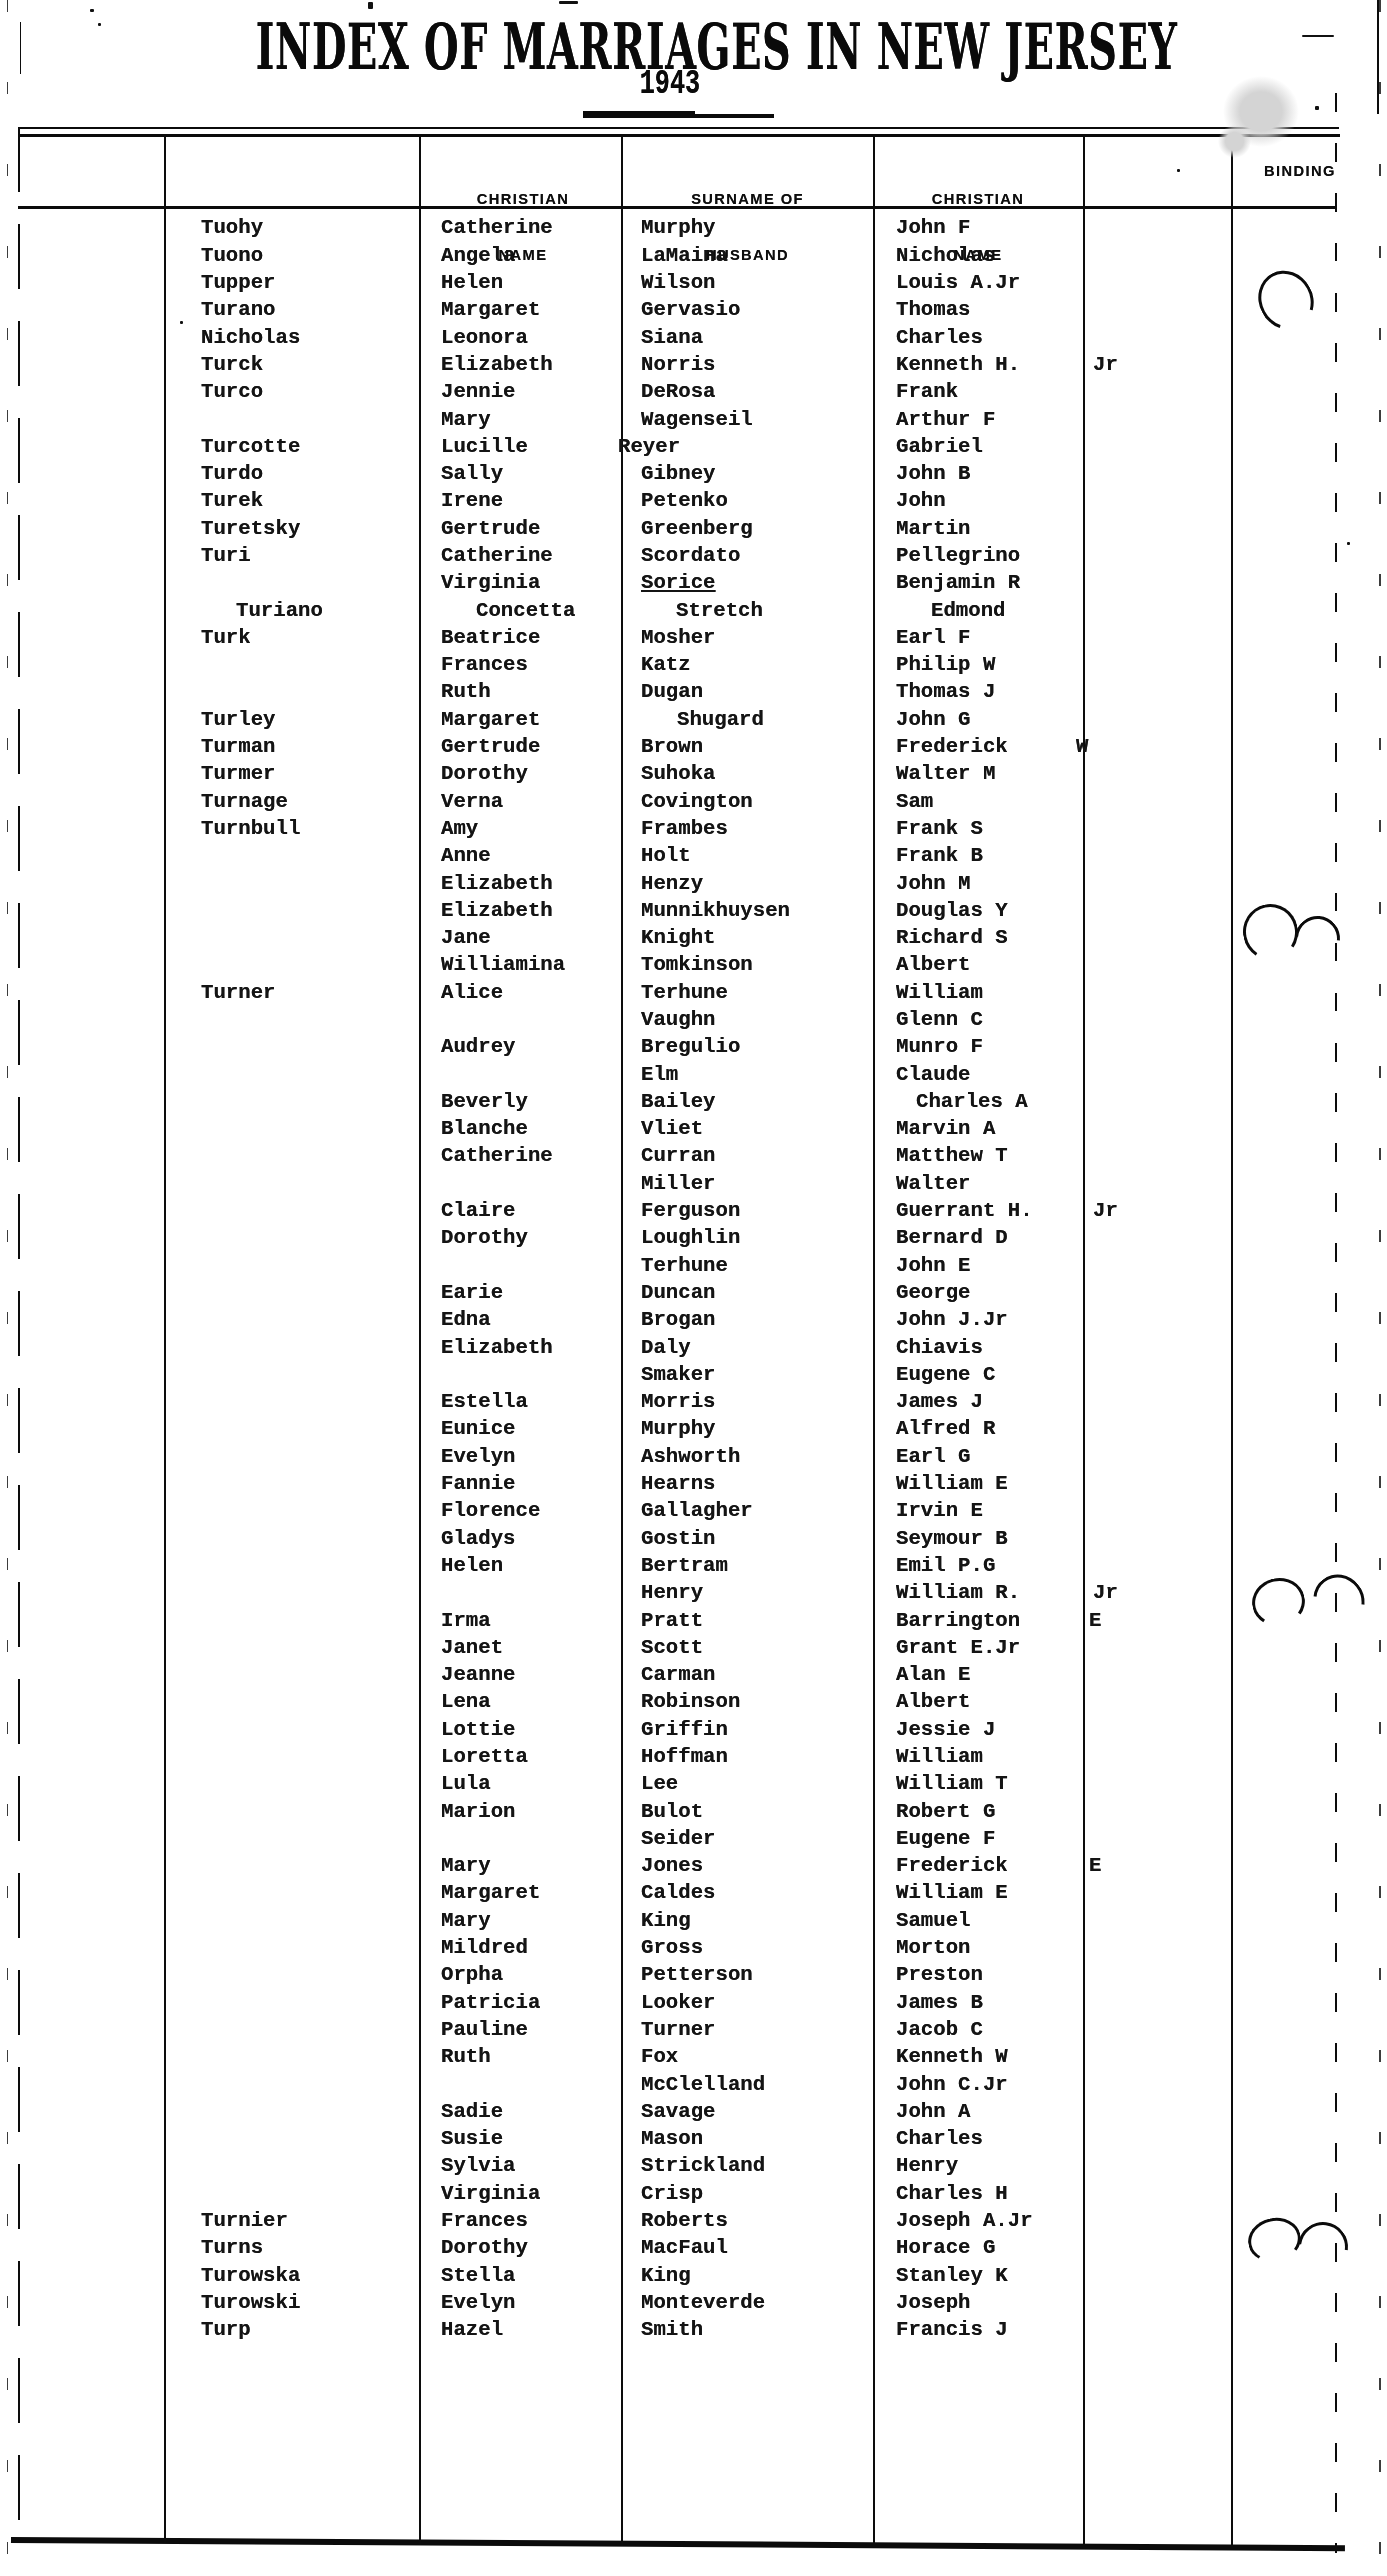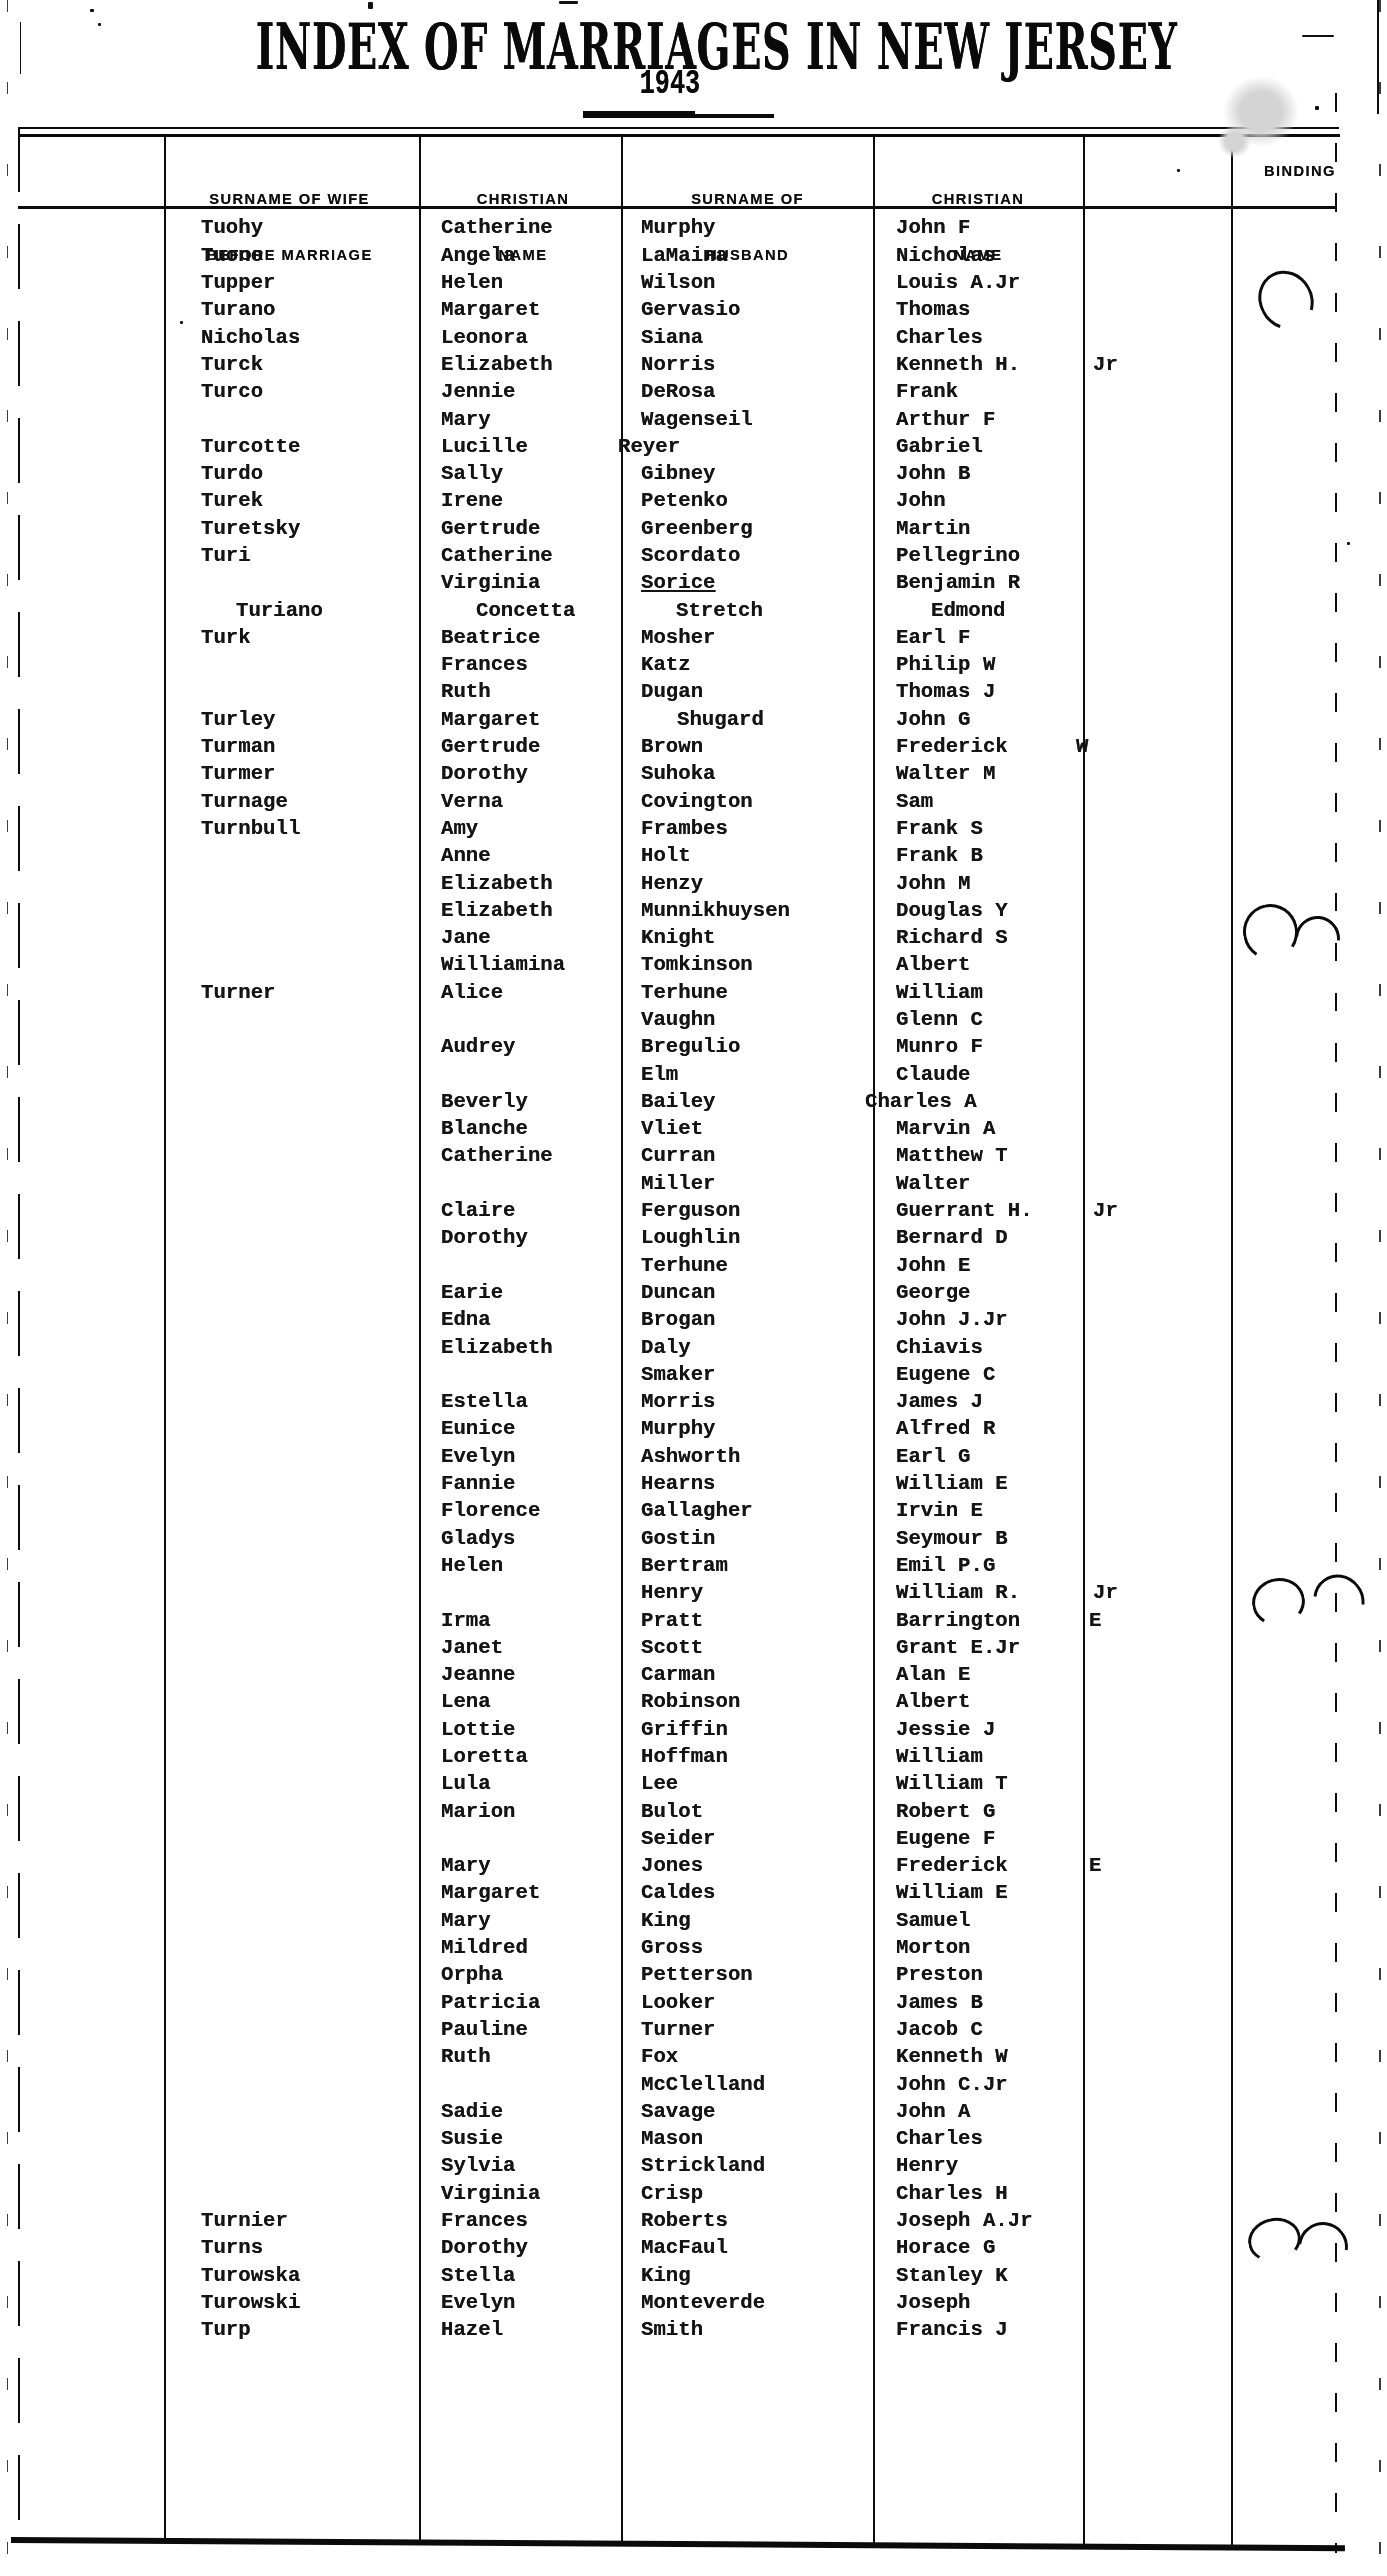--- a/index.html
+++ b/index.html
@@ -60,24 +60,20 @@
   <div class="vline" style="left:873px;top:134px;height:2413px;"></div>
   <div class="vline" style="left:1083px;top:134px;height:2414px;"></div>
   <div class="vline" style="left:1231px;top:134px;height:2415px;"></div>
   <div class="vline dots" style="left:1335px;top:93px;height:2460px;"></div>
 
   <div class="vline sparse" style="left:6.5px;top:0;height:2576px;width:1.6px;"></div>
   <div class="vline sparse" style="left:1379px;top:0;height:2576px;width:1.6px;"></div>
   <div class="vline" style="left:19.6px;top:22px;height:52px;width:1.6px;"></div>
   <div class="vline" style="left:1377px;top:0;height:114px;width:2.2px;"></div>
 
-  <div class="hdr" style="left:170px;top:153px;width:239px;">
-    <div>SURNAME OF WIFE</div>
-    <div>BEFORE MARRIAGE</div>
-  </div>
   <div class="hdr" style="left:424px;top:153px;width:198px;">
     <div>CHRISTIAN</div>
     <div>NAME</div>
   </div>
   <div class="hdr" style="left:626px;top:153px;width:243px;">
     <div>SURNAME OF</div>
     <div>HUSBAND</div>
   </div>
   <div class="hdr" style="left:878px;top:153px;width:200px;">
     <div>CHRISTIAN</div>
@@ -262,21 +258,21 @@
         <span class="cell" style="left: 641px;">Bregulio</span>
         <span class="cell" style="left: 896px;">Munro F</span>
       </div>
       <div class="row" style="top: 1062px;">
         <span class="cell" style="left: 641px;">Elm</span>
         <span class="cell" style="left: 896px;">Claude</span>
       </div>
       <div class="row" style="top: 1089px;">
         <span class="cell" style="left: 441px;">Beverly</span>
         <span class="cell" style="left: 641px;">Bailey</span>
-        <span class="cell" style="left: 865px;">Charles A</span>
+        <span class="cell" style="left: 916px;">Charles A</span>
       </div>
       <div class="row" style="top: 1116px;">
         <span class="cell" style="left: 441px;">Blanche</span>
         <span class="cell" style="left: 641px;">Vliet</span>
         <span class="cell" style="left: 896px;">Marvin A</span>
       </div>
       <div class="row" style="top: 1143px;">
         <span class="cell" style="left: 441px;">Catherine</span>
         <span class="cell" style="left: 641px;">Curran</span>
         <span class="cell" style="left: 896px;">Matthew T</span>

